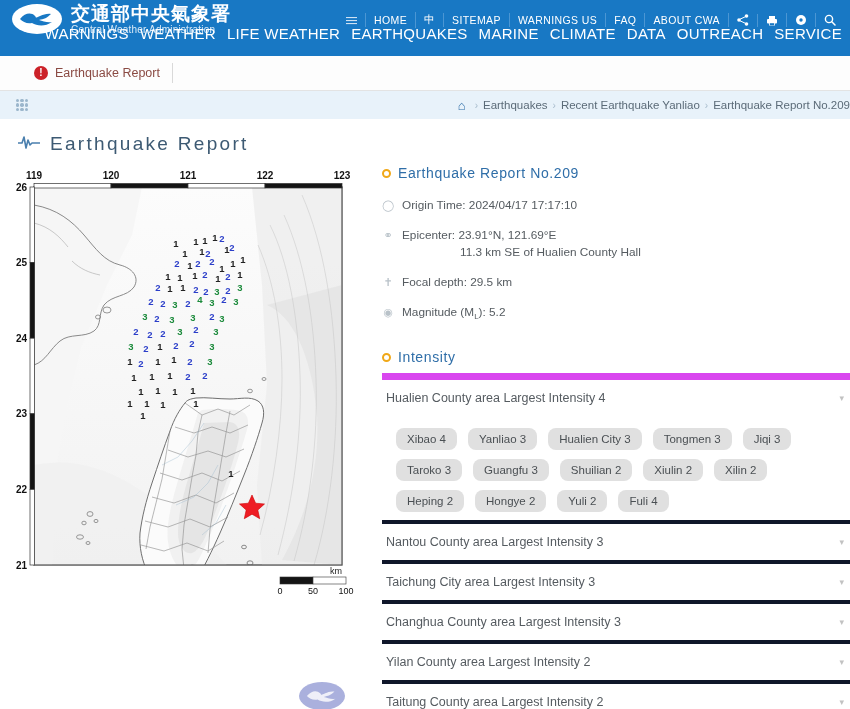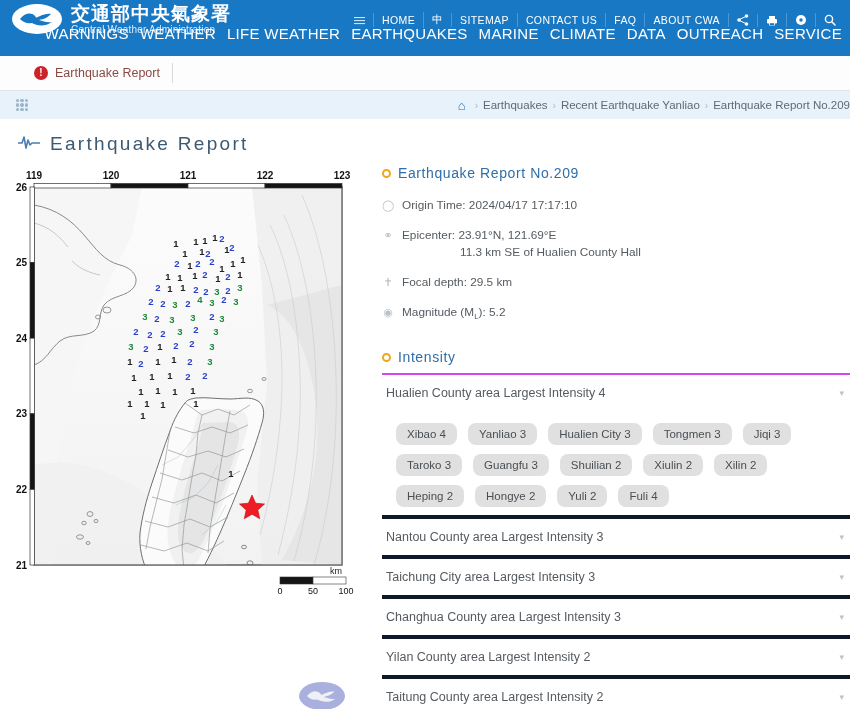--- a/index.html
+++ b/index.html
@@ -159,21 +159,21 @@
 
   .sec-head2 { margin-top: 26px; margin-bottom: 8px; }
 
   .county-row {
     border-top: 4px solid #0f172a;
     padding: 11px 6px 11px 4px;
     font-size: 12.5px; color: #555b60;
     display: flex; align-items: center; justify-content: space-between;
     cursor: pointer;
   }
-  .county-row.first { border-top: 2px solid #d946ef; }
+  .county-row.first { border-top: 7px solid #d946ef; }
   .chev { color: #c2c2c2; font-size: 9px; line-height: 1; }
 
   .pill-area {
     padding: 12px 0 8px 14px;
     display: flex; flex-wrap: wrap; gap: 9px 11px;
     max-width: 430px;
   }
   .pill {
     background: #e0e0e0;
     color: #4a4f53;
@@ -204,21 +204,21 @@
     <div class="u-item u-icon">
       <svg width="11" height="9" viewBox="0 0 11 9">
           <rect y="1" width="11" height="1.1" fill="#cfe2f3"></rect>
           <rect y="4" width="11" height="1.1" fill="#cfe2f3"></rect>
           <rect y="7" width="11" height="1.1" fill="#cfe2f3"></rect>
         </svg>
     </div>
     <div class="u-item">HOME</div>
     <div class="u-item" style="font-family:'DejaVu Sans',sans-serif;">中</div>
     <div class="u-item">SITEMAP</div>
-    <div class="u-item">CONTACT US</div>
+    <div class="u-item">WARNINGS US</div>
     <div class="u-item">FAQ</div>
     <div class="u-item">ABOUT CWA</div>
     <div class="u-item u-icon">
       <svg width="12" height="12" viewBox="0 0 12 12">
           <circle cx="9.5" cy="2" r="1.8" fill="#fff"></circle>
           <circle cx="9.5" cy="10" r="1.8" fill="#fff"></circle>
           <circle cx="2" cy="6" r="1.8" fill="#fff"></circle>
           <path d="M3 5.2 L8.6 2.6 M3 6.8 L8.6 9.4" stroke="#fff" stroke-width="1"></path>
         </svg>
     </div>

